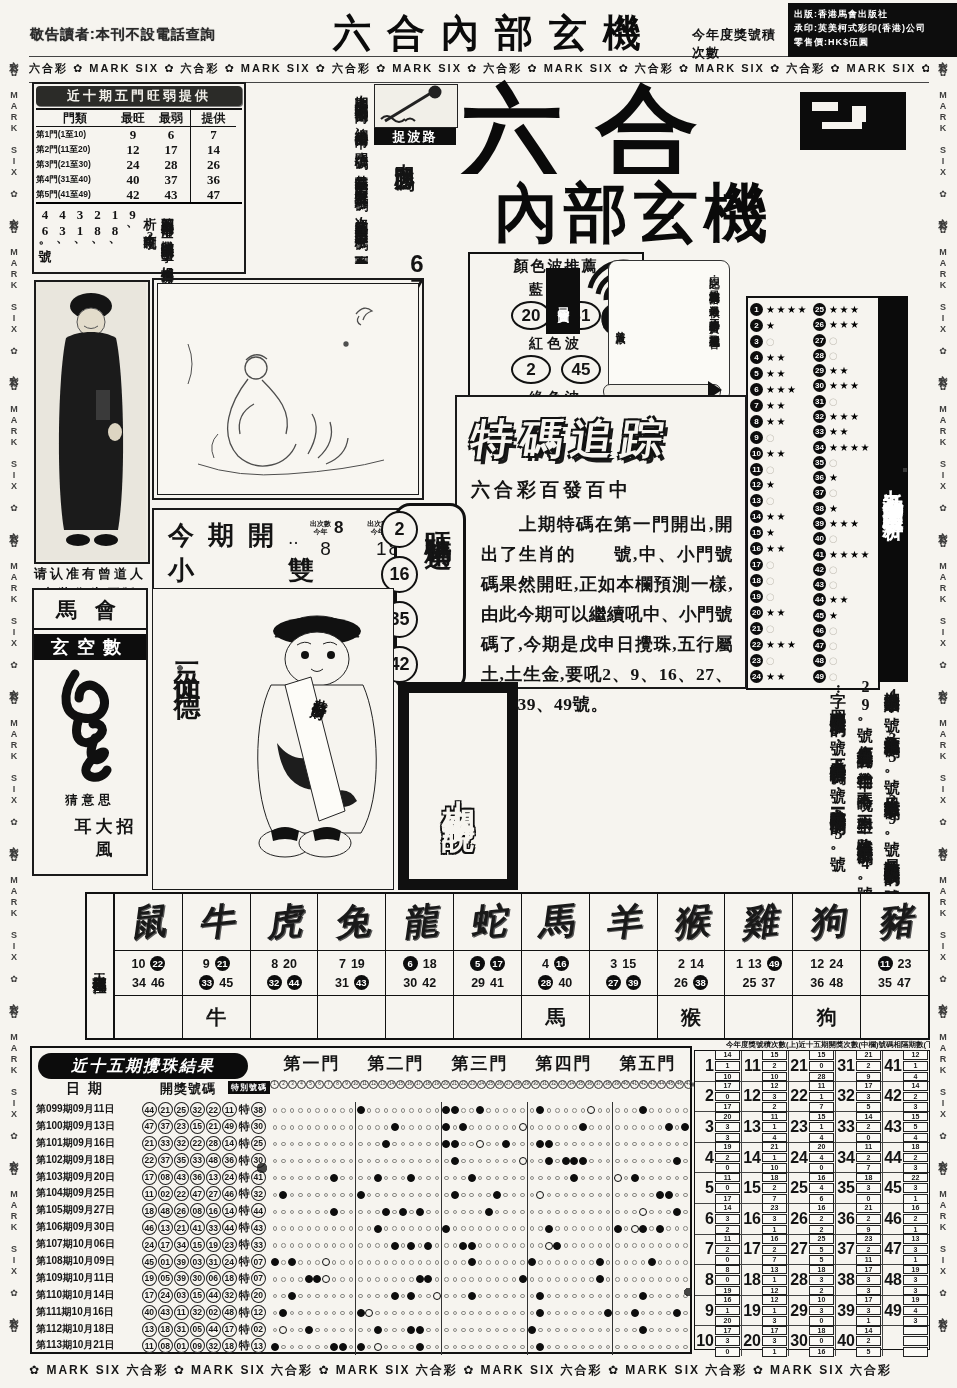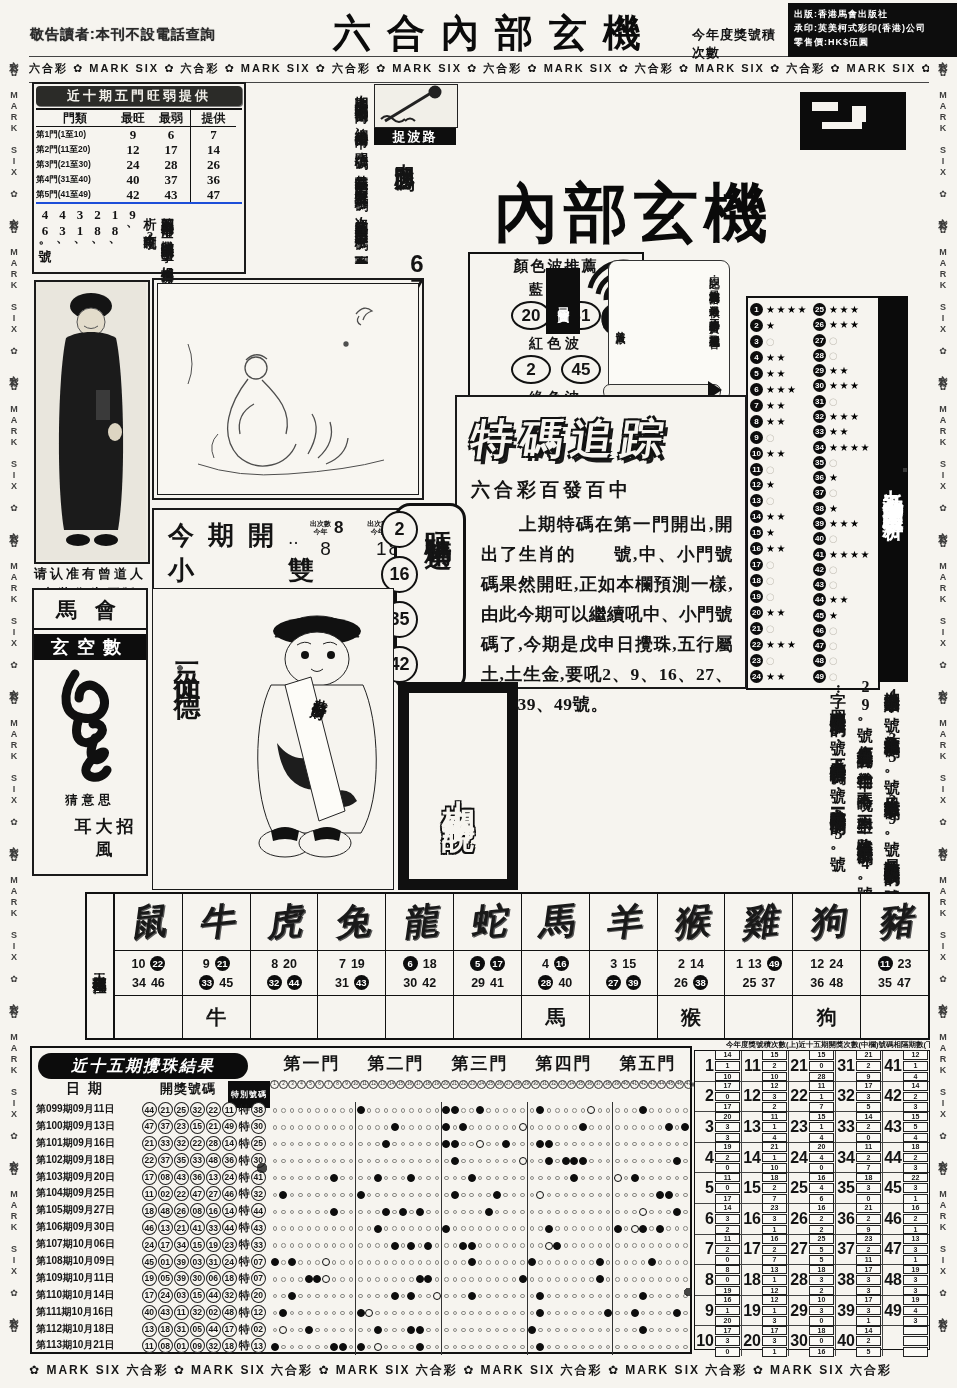--- a/index.html
+++ b/index.html
@@ -15,21 +15,21 @@
          white-space:nowrap;overflow:hidden;line-height:23px;border-top:1px solid #444;border-bottom:1px solid #444;}
   
   .warning{font:bold 14px "Liberation Sans","DejaVu Sans",sans-serif;letter-spacing:1px;color:#2a2a2a;text-shadow:0 0 1px #555;}
   .main-title{font:900 38px "Liberation Sans","DejaVu Sans",sans-serif;letter-spacing:16px;text-align:center;color:#0b0b0b;}
   .issue{font:bold 13px "Liberation Sans","DejaVu Sans",sans-serif;letter-spacing:1px;}
   .pubbox{background:#0d0d0d;color:#fff;padding:4px 6px;}
   .pub-line{font:bold 9px "Liberation Sans","DejaVu Sans",sans-serif;line-height:14px;letter-spacing:1px;white-space:nowrap;overflow:hidden;}
   
   .gs-title{background:#2b2b28;color:#f2f0ea;font:bold 13px "Liberation Sans","DejaVu Sans",sans-serif;
             text-align:center;letter-spacing:3px;line-height:20px;border-radius:4px;box-shadow:1px 1px 0 #777;}
-  .gs-grid{display:grid;grid-template-columns:78px 38px 38px 46px;border-top:2px solid #111;border-bottom:2px solid #1d4ed8;margin-top:2px;}
+  .gs-grid{display:grid;grid-template-columns:78px 38px 38px 46px;border-top:2px solid #111;border-bottom:2px solid #000000;margin-top:2px;}
   .gs-h{font:bold 12px "Liberation Sans","DejaVu Sans",sans-serif;text-align:center;border-bottom:1.5px solid #111;line-height:16px;}
   .gs-l{font:bold 8.5px "Liberation Sans","DejaVu Sans",sans-serif;line-height:15px;white-space:nowrap;overflow:hidden;}
   .gs-v{font:bold 13px "Liberation Serif",serif;text-align:center;line-height:15px;}
   .gs-give{border-left:1.5px solid #111;}
   .gs-note{font:bold 13px "Liberation Serif",serif;line-height:17.5px;letter-spacing:1px;}
   
   .vpar{font:bold 13.5px "Liberation Serif",serif;line-height:18.5px;letter-spacing:1.5px;}
   .vpar-big{font:bold 16px "Liberation Serif",serif;line-height:27px;letter-spacing:1px;}
   
   .mg-pic{border:1.5px solid #222;background:#f1efe8;}
@@ -118,21 +118,21 @@
   .zo-bot{flex:1;display:flex;align-items:center;justify-content:center;font:bold 20px "Liberation Serif",serif;}
   
   .res-box{border:2px solid #111;}
   .res-badge{position:absolute;left:6px;top:5px;width:210px;height:26px;background:#0c0c0c;border-radius:14px;
              color:#fff;font:italic 900 16px "Liberation Serif",serif;display:flex;align-items:center;justify-content:center;letter-spacing:2px;}
   .res-gates{position:absolute;left:238px;top:4px;width:420px;display:flex;}
   .res-gates span{flex:1;text-align:center;font:900 17px "Liberation Sans",sans-serif;letter-spacing:2px;}
   .res-sub{position:absolute;left:0;top:32px;width:100%;height:20px;}
   .res-dh{position:absolute;left:34px;font:bold 14px "Liberation Sans",sans-serif;letter-spacing:8px;}
   .res-nh{position:absolute;left:128px;font:bold 13px "Liberation Sans",sans-serif;letter-spacing:1px;}
-  .res-tag{position:absolute;left:196px;top:1px;background:#0d0d0d;color:#fff;font:bold 8px "Liberation Sans",sans-serif;padding:8px 3px;letter-spacing:1px;}
+  .res-tag{position:absolute;left:196px;top:1px;background:#0d0d0d;color:#fff;font:bold 8px "Liberation Sans",sans-serif;padding:1px 3px;letter-spacing:1px;}
   .res-dothead{position:absolute;left:238px;top:0;width:420px;display:flex;}
   .mc{flex:1;text-align:center;font:4.5px "Liberation Sans",sans-serif;color:#222;}
   .mc i{display:inline-block;width:7px;height:7px;border:.8px solid #333;border-radius:50%;font-style:normal;line-height:6px;overflow:hidden;}
   .res-rows{position:absolute;left:0;top:54px;width:100%;}
   .res-row{display:flex;align-items:flex-start;height:16.9px;}
   .res-label{width:106px;font:bold 10px "Liberation Sans",sans-serif;white-space:nowrap;overflow:hidden;padding-left:4px;}
   .rc{display:inline-flex;align-items:center;justify-content:center;width:13px;height:13px;border:1.2px solid #222;
       border-radius:50%;font:bold 8.5px "Liberation Sans",sans-serif;margin-right:1px;background:#f6f4ef;}
   .res-te{font:bold 11px "Liberation Sans",sans-serif;margin:0 1px;}
   .res-dots{display:flex;width:420px;margin-left:4px;height:100%;align-items:center;}
@@ -220,20 +220,21 @@
         </g>
       </svg>
   </div>
   <div class="abs mg-badge" style="left:374px;top:128px;width:82px;">捉波路</div>
   <div class="abs mg-title vrt" style="left:392px;top:148px;height:104px;">中門必勝碼</div>
   <div class="abs mg-nums" style="left:398px;top:252px;width:40px;text-align:center;line-height:24px;">
     <div>6</div>
     <div>7</div>
   </div>
 
+  <div class="abs mast-big" style="left:460px;top:66px;width:346px;height:108px;">六合</div>
   <div class="abs mast-gfx" style="left:800px;top:92px;width:106px;height:58px;">
     <i style="left:12px;top:10px;width:26px;height:9px;"></i>
       <i style="left:52px;top:14px;width:14px;height:16px;"></i>
       <i style="left:22px;top:30px;width:40px;height:7px;"></i>
   </div>
   <div class="abs mast-sub" style="left:488px;top:170px;width:314px;height:80px;">內部玄機</div>
 
   <div class="abs cw-box" style="left:468px;top:252px;width:172px;height:192px;">
     <div class="cw-title">顏色波推薦</div>
     <div id="cw-groups">

